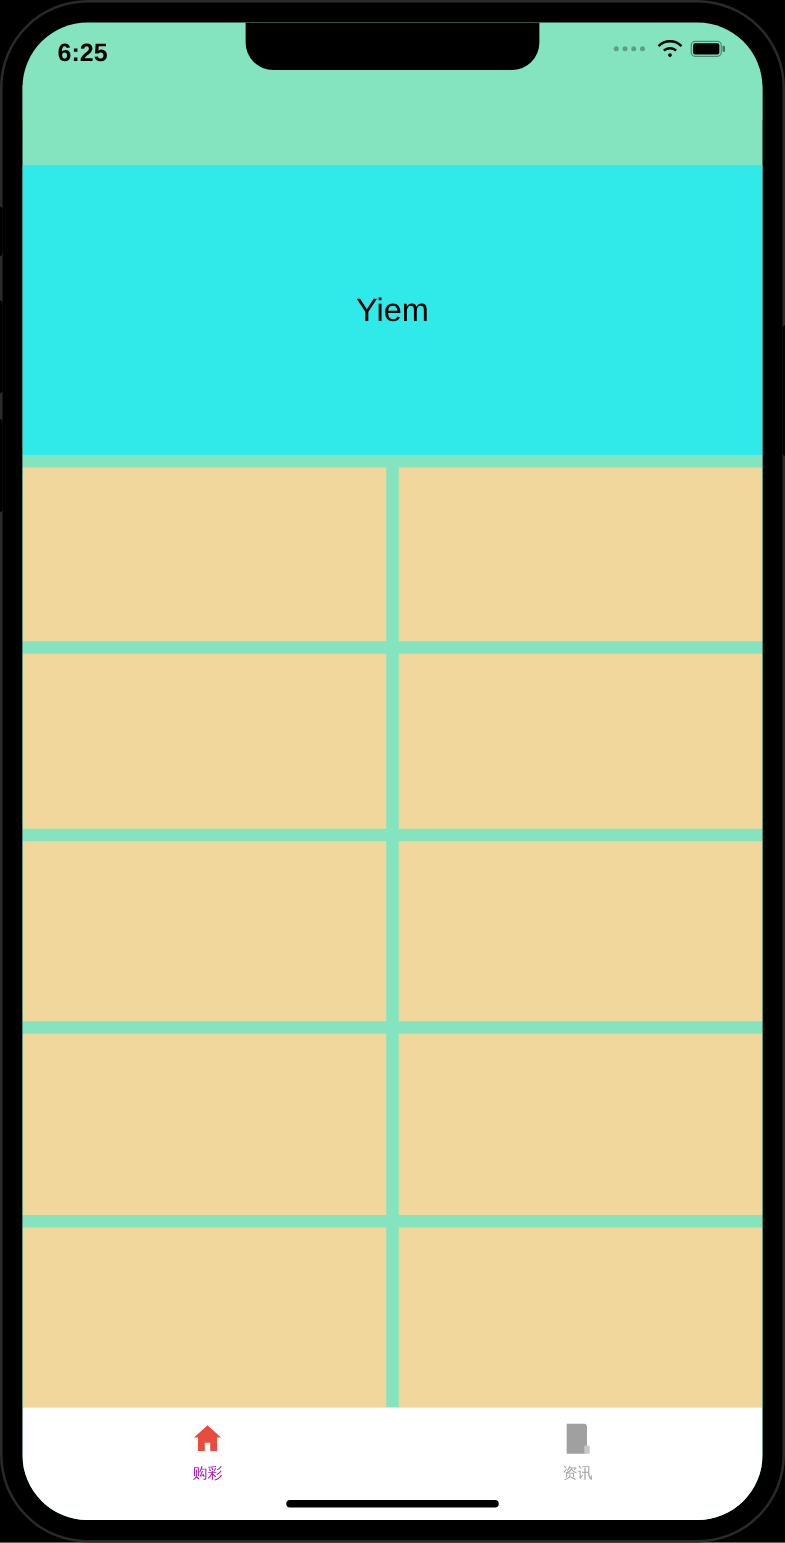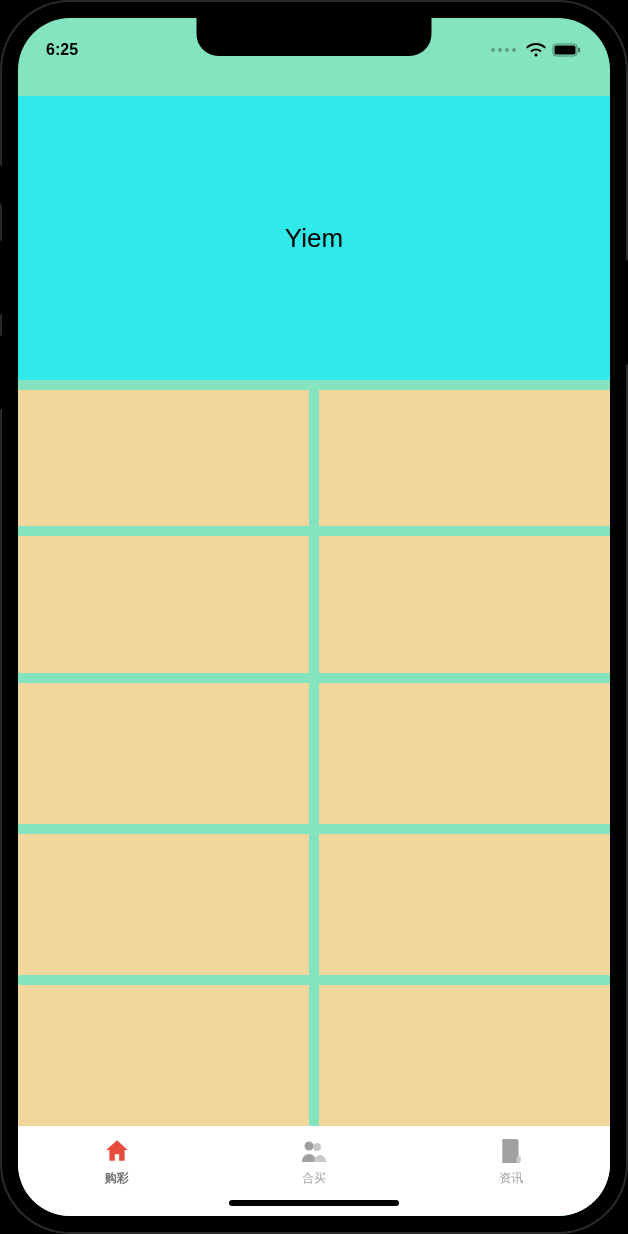--- a/index.html
+++ b/index.html
@@ -48,24 +48,24 @@
       height: 38px;
       background: #000;
       border-bottom-left-radius: 22px;
       border-bottom-right-radius: 22px;
       z-index: 100;
     }
     .status-bar {
       height: 50px;
       display: flex;
       justify-content: space-between;
-      align-items: center;
+      align-items: flex-start;
       padding: 0 28px;
       padding-top: 14px;
-      font-size: 16px;
+      font-size: 20px;
       font-weight: 600;
       color: #000;
       flex-shrink: 0;
     }
     .status-right {
       display: flex;
       align-items: center;
       gap: 6px;
     }
     .dots {
@@ -81,28 +81,29 @@
     }
     .wifi-icon svg, .battery-icon svg {
       display: block;
     }
     .header-spacer {
       height: 28px;
       background: #84e4c0;
       flex-shrink: 0;
     }
     .hero-banner {
-      height: 284px;
+      height: 232px;
       background: #30eaea;
       display: flex;
       align-items: center;
       justify-content: center;
       font-size: 26px;
       color: #000;
       flex-shrink: 0;
+      margin-top: 36px;
     }
     .grid-area {
       flex: 1;
       background: #84e4c0;
       overflow: hidden;
       display: flex;
       flex-direction: column;
       gap: 10px;
       padding-top: 10px;
     }
@@ -137,21 +138,21 @@
       height: 30px;
       display: flex;
       align-items: center;
       justify-content: center;
     }
     .tab-icon svg { display: block; }
     .tab-label {
       font-size: 12px;
       color: #a0a0a0;
     }
-    .tab-item.active .tab-label { color: #737373; font-weight: bold; }
+    .tab-item.active .tab-label { color: #a21caf; }
     .home-indicator {
       position: absolute;
       bottom: 10px;
       left: 50%;
       transform: translateX(-50%);
       width: 170px;
       height: 6px;
       background: #000;
       border-radius: 3px;
       z-index: 50;
@@ -226,31 +227,20 @@
       <div class="tab-item active">
         <span class="tab-icon">
           <svg width="26" height="26" viewBox="0 0 24 24">
               <path d="M12 2L2 11h3v10h5v-6h4v6h5V11h3L12 2z" fill="#e74c3c"></path>
             </svg>
         </span>
         <span class="tab-label">购彩</span>
       </div>
       <div class="tab-item">
         <span class="tab-icon">
-          <svg width="28" height="26" viewBox="0 0 28 24">
-              <circle cx="9" cy="7" r="4.5" fill="#a0a0a0"></circle>
-              <circle cx="17" cy="8" r="4" fill="#c8c8c8"></circle>
-              <path d="M2 23c0-5 3-8 7-8s7 3 7 8H2z" fill="#a0a0a0"></path>
-              <path d="M14 23c0-4 2.5-7 6-7s6 3 6 7H14z" fill="#c8c8c8"></path>
-            </svg>
-        </span>
-        <span class="tab-label">合买</span>
-      </div>
-      <div class="tab-item">
-        <span class="tab-icon">
           <svg width="24" height="26" viewBox="0 0 20 24">
               <path d="M2 1h13c1 0 2 1 2 2v18c0 1-1 2-2 2H2V1z" fill="#a0a0a0"></path>
               <rect x="15" y="17" width="4" height="6" rx="1" fill="#c8c8c8"></rect>
             </svg>
         </span>
         <span class="tab-label">资讯</span>
       </div>
     </div>
 
     <div class="home-indicator"></div>

